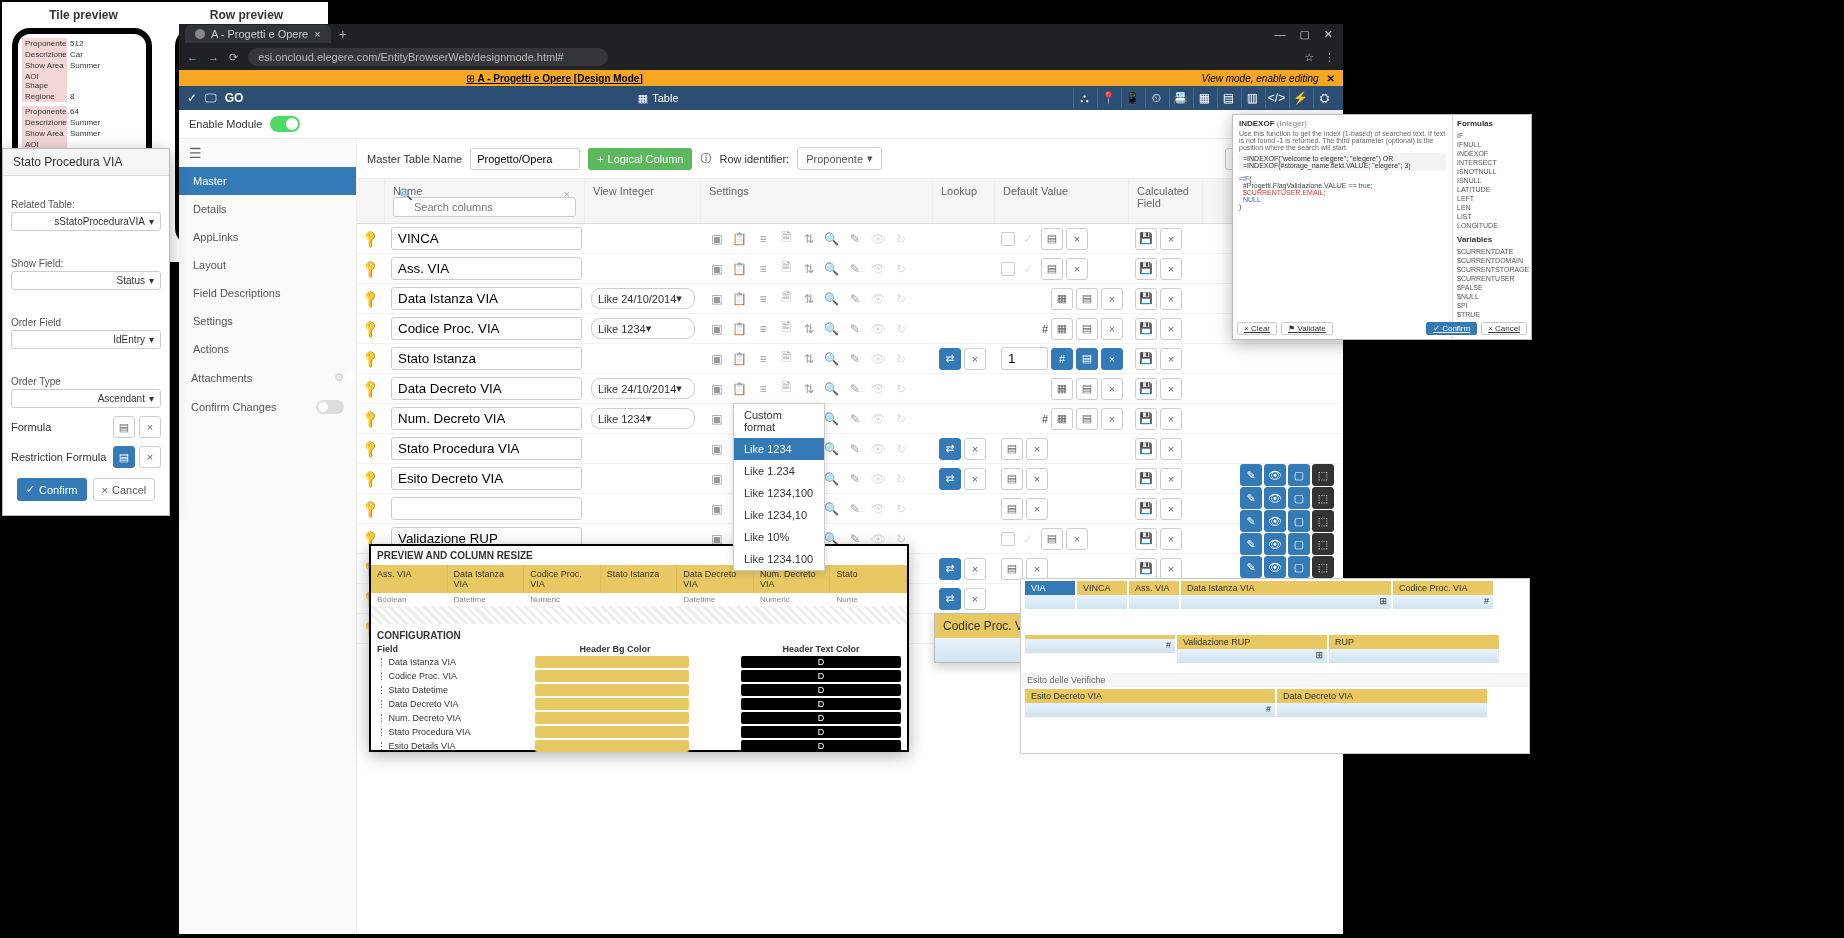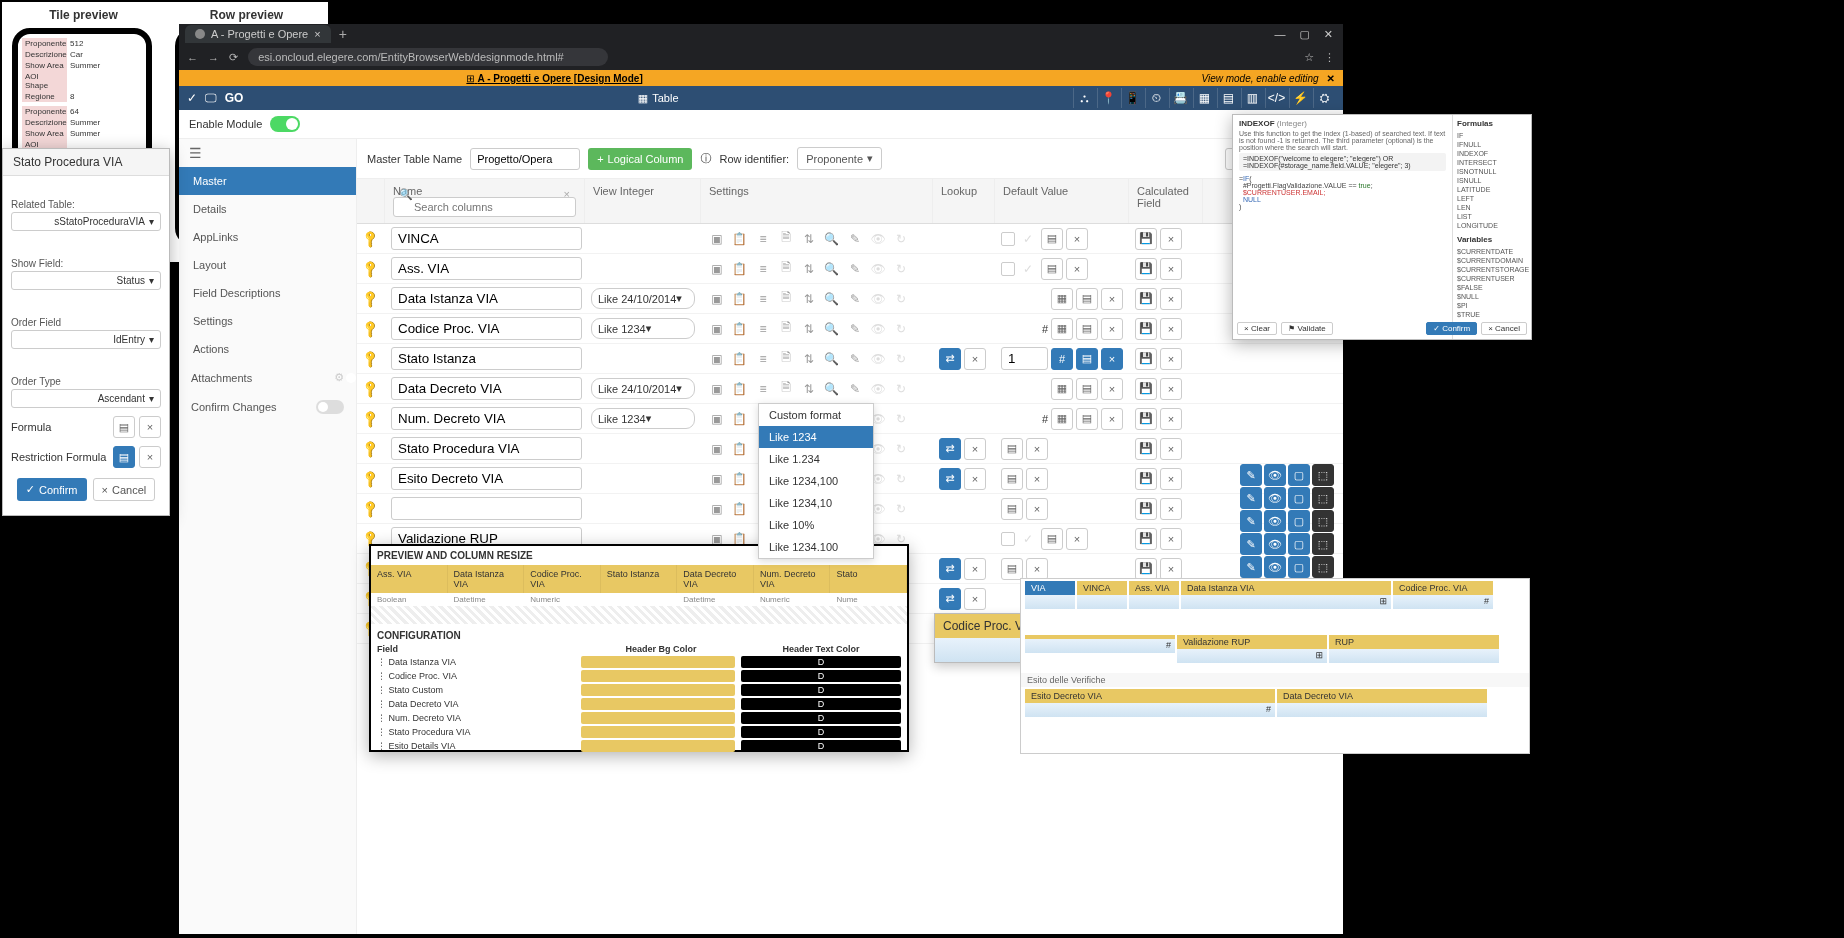--- a/index.html
+++ b/index.html
@@ -100,36 +100,36 @@
 .yellowbar { background:#e8c863; font-size:8px; padding:2px 4px; font-weight:bold; }
 .bluebar2 { background:#cfe3f2; font-size:8px; padding:2px 4px; }
 
 .resize-panel { left:369px; top:544px; width:540px; height:208px; border:2px solid #000; }
 .resize-panel .hdr { font-size:10px; font-weight:bold; padding:4px 6px; }
 .resize-panel .cols { display:flex; background:#e8c863; font-size:9px; }
 .resize-panel .cols > div { padding:4px 6px; border-right:1px solid rgba(0,0,0,.05); flex:1; }
 .resize-panel .types { display:flex; font-size:8px; color:#888; }
 .resize-panel .types > div { padding:2px 6px; flex:1; }
 .resize-panel .cfg { font-size:10px; font-weight:bold; padding:6px 6px 2px; }
-.resize-panel .cfgrow { display:grid; grid-template-columns: 1fr 160px 160px; font-size:9px; padding:1px 6px; align-items:center; }
+.resize-panel .cfgrow { display:grid; grid-template-columns: 1fr 160px 160px; font-size:9px; padding:1px 6px; align-items:center;gap:46px; }
 .resize-panel .cfgrow .swatch { height:12px; border-radius:2px; margin-right:6px; }
 .resize-panel .cfgrow .dark-bg { background:#000; color:#fff; text-align:center; border-radius:2px; height:12px; line-height:12px; font-size:9px; }
 
 .formula-panel { left:1232px; top:114px; width:300px; height:226px; font-size:8px; }
 .formula-panel .two { display:flex; height:100%; }
 .formula-panel .left { flex:1; border-right:1px solid #ddd; padding:4px 6px; }
 .formula-panel .right { width:78px; padding:4px 4px; overflow:hidden; }
 .formula-panel .right h5 { font-size:8px; font-weight:bold; margin-bottom:2px; }
 .formula-panel .right div { font-size:7px; color:#555; padding:1px 0; white-space:nowrap; }
 .formula-panel pre { font-size:7px; white-space:pre-wrap; margin-top:4px; color:#444; }
 .formula-panel pre .kw { color:#3568b5; }
 .formula-panel pre .tr { color:#2a772a; }
 .formula-panel pre .err { color:#c33; }
 .formula-panel .foot { position:absolute; bottom:4px; left:4px; right:4px; display:flex; gap:4px; align-items:center; }
-.formula-panel .pill { border:1px solid #ccc; border-radius:2px; padding:1px 6px; font-size:8px; }
+.formula-panel .pill { border:1px solid #ccc; border-radius:2px; padding:1px 6px; font-size:8px;text-decoration:underline; }
 .formula-panel .pill.blue { background:#337ab7; color:#fff; border-color:#337ab7; }
 
 .tooltip-card { position:absolute; left:934px; top:613px; width:196px; height:50px; background:#fff; border:1px solid #bbb; box-shadow:0 4px 10px rgba(0,0,0,.2); }
 .tooltip-card .t { background:#e8c863; padding:5px 8px; font-size:12px; }
 .tooltip-card .b { background:linear-gradient(#e8f2fb,#cfe3f2); height:24px; text-align:right; padding:4px 8px; font-size:13px; font-weight:bold; }
 
 .layout-panel { position:absolute; left:1020px; top:578px; width:510px; height:176px; background:#fff; border:1px solid #ccc; font-size:9px; }
 .layout-panel .sec { font-size:9px; color:#666; padding:2px 6px; background:#f7f7f7; }
 .layout-panel .fields { display:flex; flex-wrap:wrap; gap:2px; padding:2px 4px; }
 .layout-panel .fld { display:flex; flex-direction:column; }
@@ -790,21 +790,21 @@
       <span class="btn btn-sq dark">⬚</span>
     </div>
     <div class="side-row">
       <span class="btn btn-sq blue">✎</span>
       <span class="btn btn-sq blue">👁</span>
       <span class="btn btn-sq blue">▢</span>
       <span class="btn btn-sq dark">⬚</span>
     </div>
   </div>
 
-<div class="dropdown-menu" id="view-dd" style="left:758px; top:403px; width:116px;">
+<div class="dropdown-menu" id="view-dd" style="left:733px; top:403px; width:92px;">
     <div>Custom format</div>
     <div class="sel">Like 1234</div>
     <div>Like 1.234</div>
     <div>Like 1234,100</div>
     <div>Like 1234,10</div>
     <div>Like 10%</div>
     <div>Like 1234.100</div>
   </div>
 
 <div class="panel stato-panel">
@@ -959,21 +959,21 @@
       <div class="cfgrow">
         <div>⋮ Codice Proc. VIA</div>
         <div>
           <div class="swatch" style="background:#e8c863"></div>
         </div>
         <div>
           <div class="dark-bg">D</div>
         </div>
       </div>
       <div class="cfgrow">
-        <div>⋮ Stato Custom</div>
+        <div>⋮ Stato Datetime</div>
         <div>
           <div class="swatch" style="background:#e8c863"></div>
         </div>
         <div>
           <div class="dark-bg">D</div>
         </div>
       </div>
       <div class="cfgrow">
         <div>⋮ Data Decreto VIA</div>
         <div>

